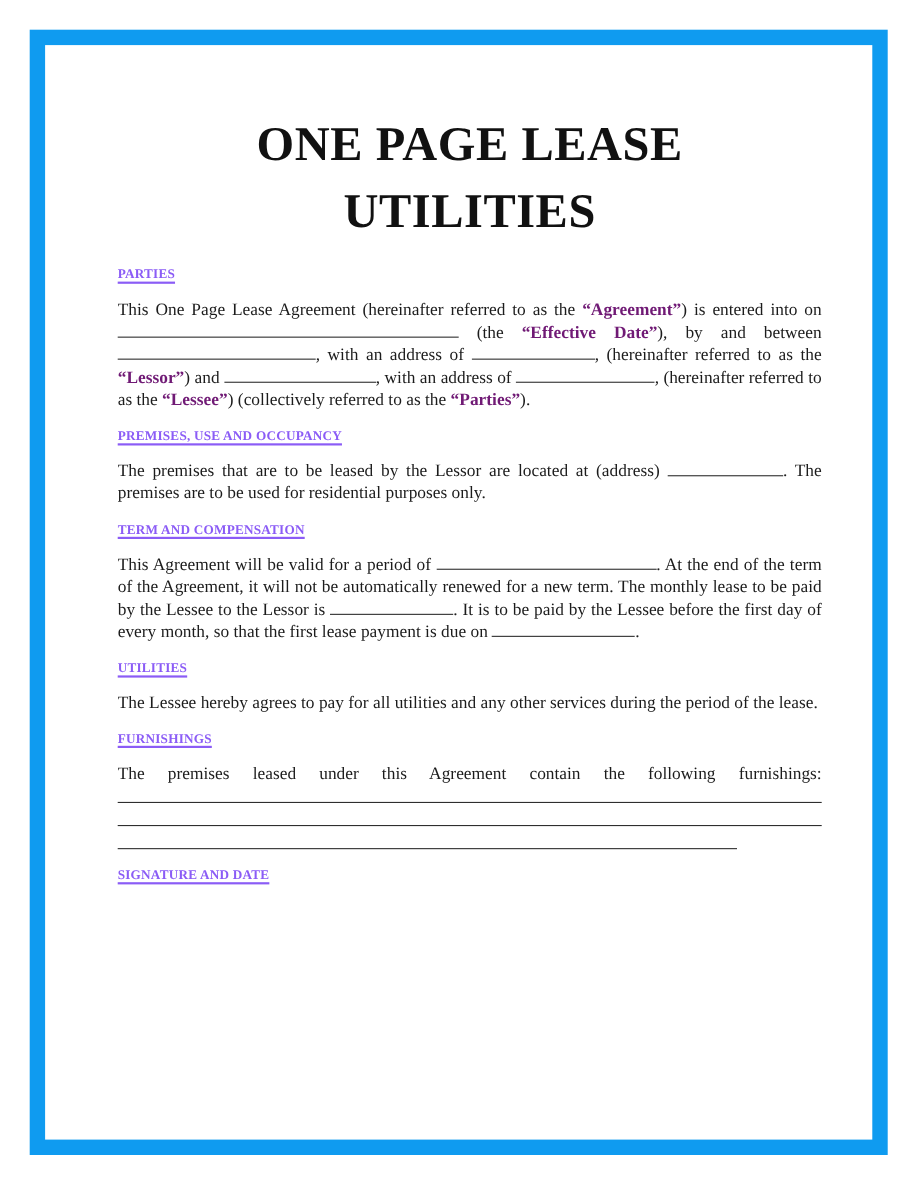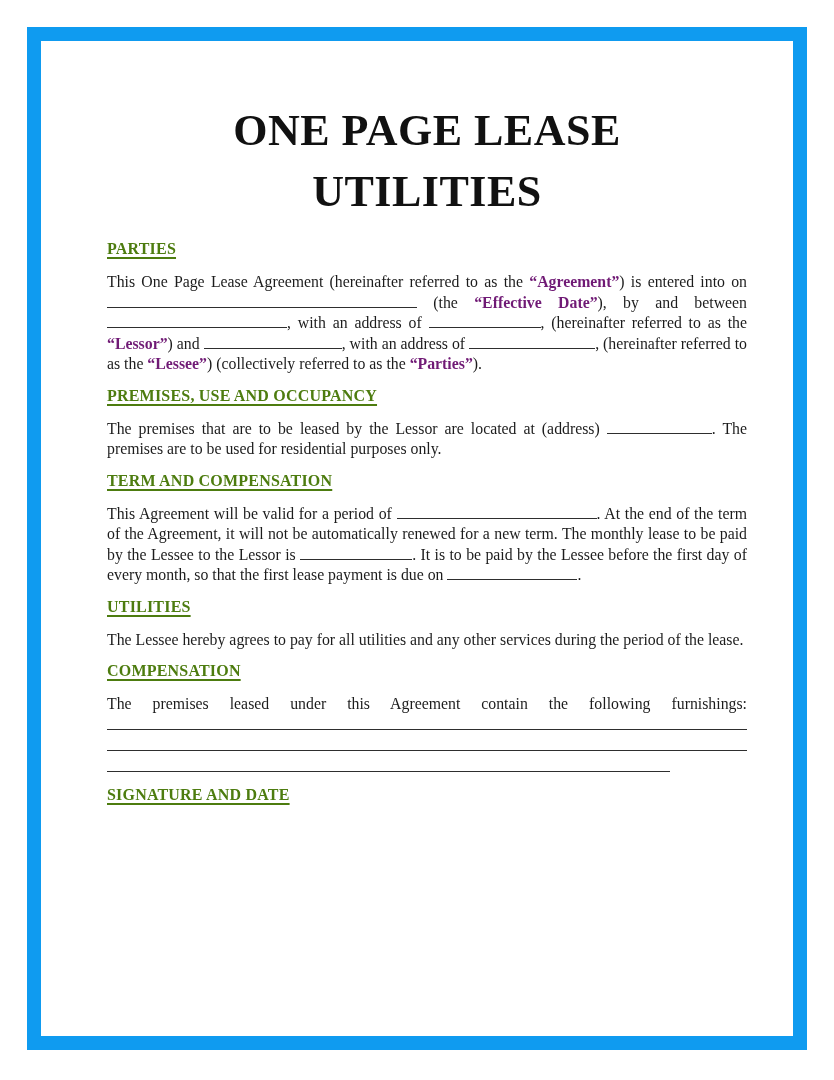--- a/index.html
+++ b/index.html
@@ -35,25 +35,25 @@
     margin: 0 0 16px 0;
     text-align: center;
     font-size: 44px;
     line-height: 1.38;
     font-weight: bold;
     letter-spacing: 0.5px;
     color: #111111;
   }
   h2.sec-heading {
     margin: 10px 0 12px 0;
-    font-size: 16px;
+    font-size: 12px;
     line-height: 22px;
     font-weight: bold;
     letter-spacing: 0.2px;
-    color: #4d7c0f;
+    color: #8b5cf6;
     text-decoration: underline;
     text-decoration-thickness: 1.5px;
     text-underline-offset: 3px;
   }
   p.body-par {
     margin: 0 0 10px 0;
     font-size: 15.8px;
     line-height: 20.5px;
     text-align: justify;
   }
@@ -102,21 +102,21 @@
         </section>
         <section>
           <h2 class="sec-heading">TERM AND COMPENSATION</h2>
           <p class="body-par"><span>This Agreement will be valid for a period of </span><span class="blank" style="width: 200px;"></span><span>. At the end of the term of the Agreement, it will not be automatically renewed for a new term. The monthly lease to be paid by the Lessee to the Lessor is </span><span class="blank" style="width: 112px;"></span><span>. It is to be paid by the Lessee before the first day of every month, so that the first lease payment is due on </span><span class="blank" style="width: 130px;"></span><span>.</span></p>
         </section>
         <section>
           <h2 class="sec-heading">UTILITIES</h2>
           <p class="body-par"><span>The Lessee hereby agrees to pay for all utilities and any other services during the period of the lease.</span></p>
         </section>
         <section>
-          <h2 class="sec-heading">COMPENSATION</h2>
+          <h2 class="sec-heading">FURNISHINGS</h2>
           <p class="body-par justify-last"><span>The premises leased under this Agreement contain the following furnishings:</span></p>
           <div class="rules">
             <div class="rule" style="width: 100%;"></div>
             <div class="rule" style="width: 100%;"></div>
             <div class="rule" style="width: 88%;"></div>
           </div>
         </section>
         <section>
           <h2 class="sec-heading">SIGNATURE AND DATE</h2>
         </section>

